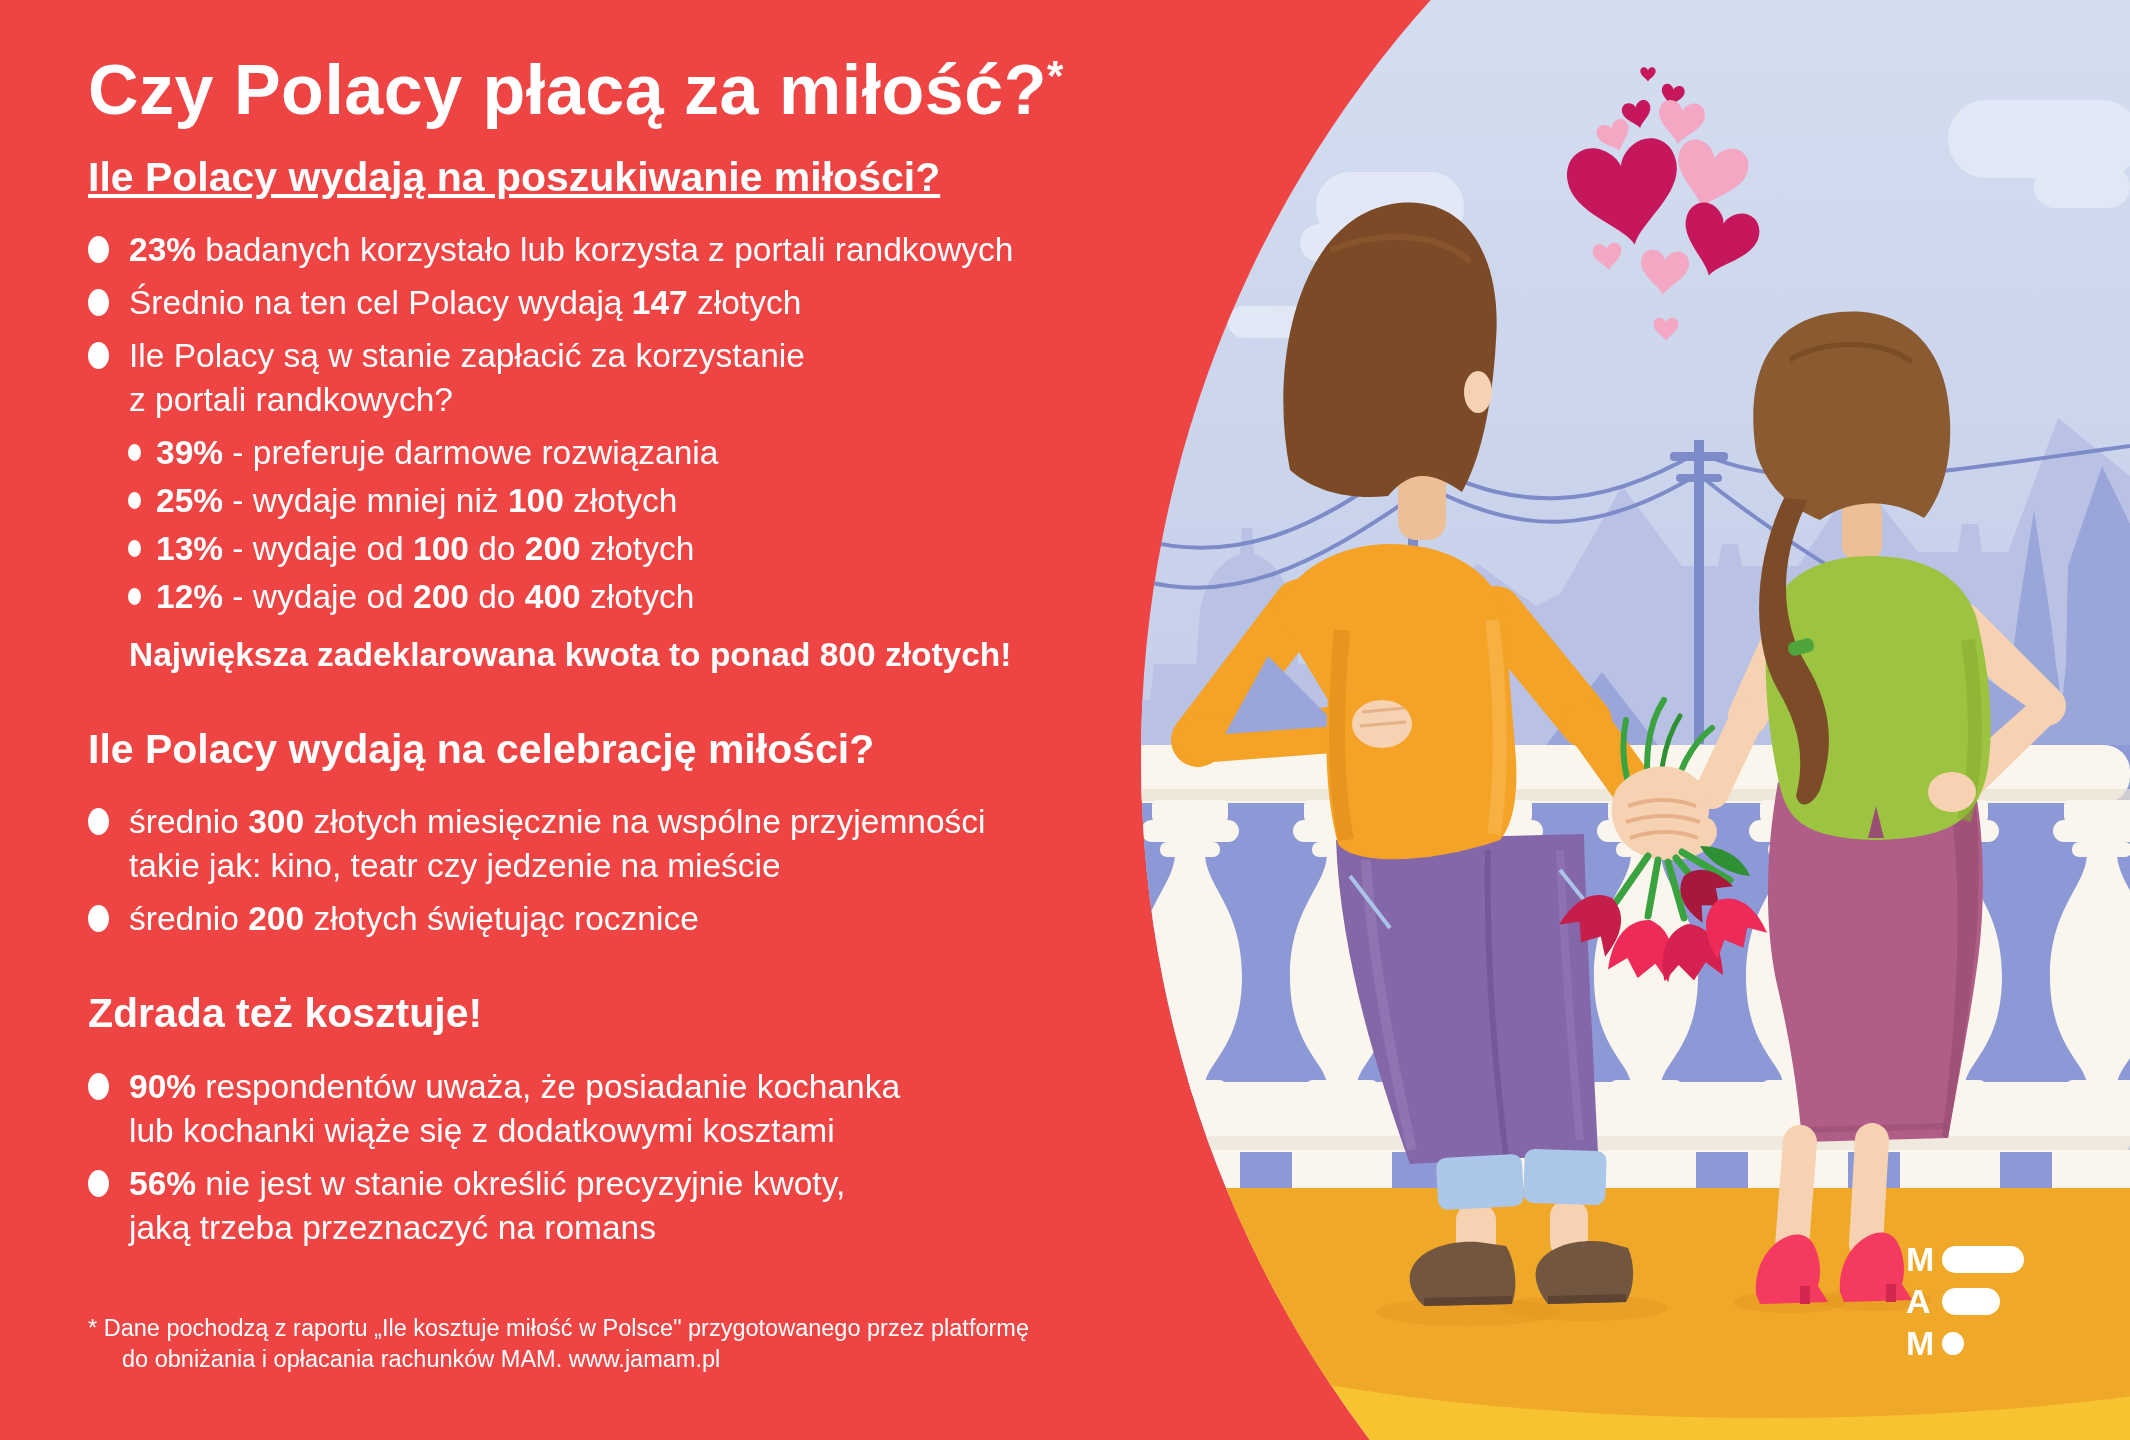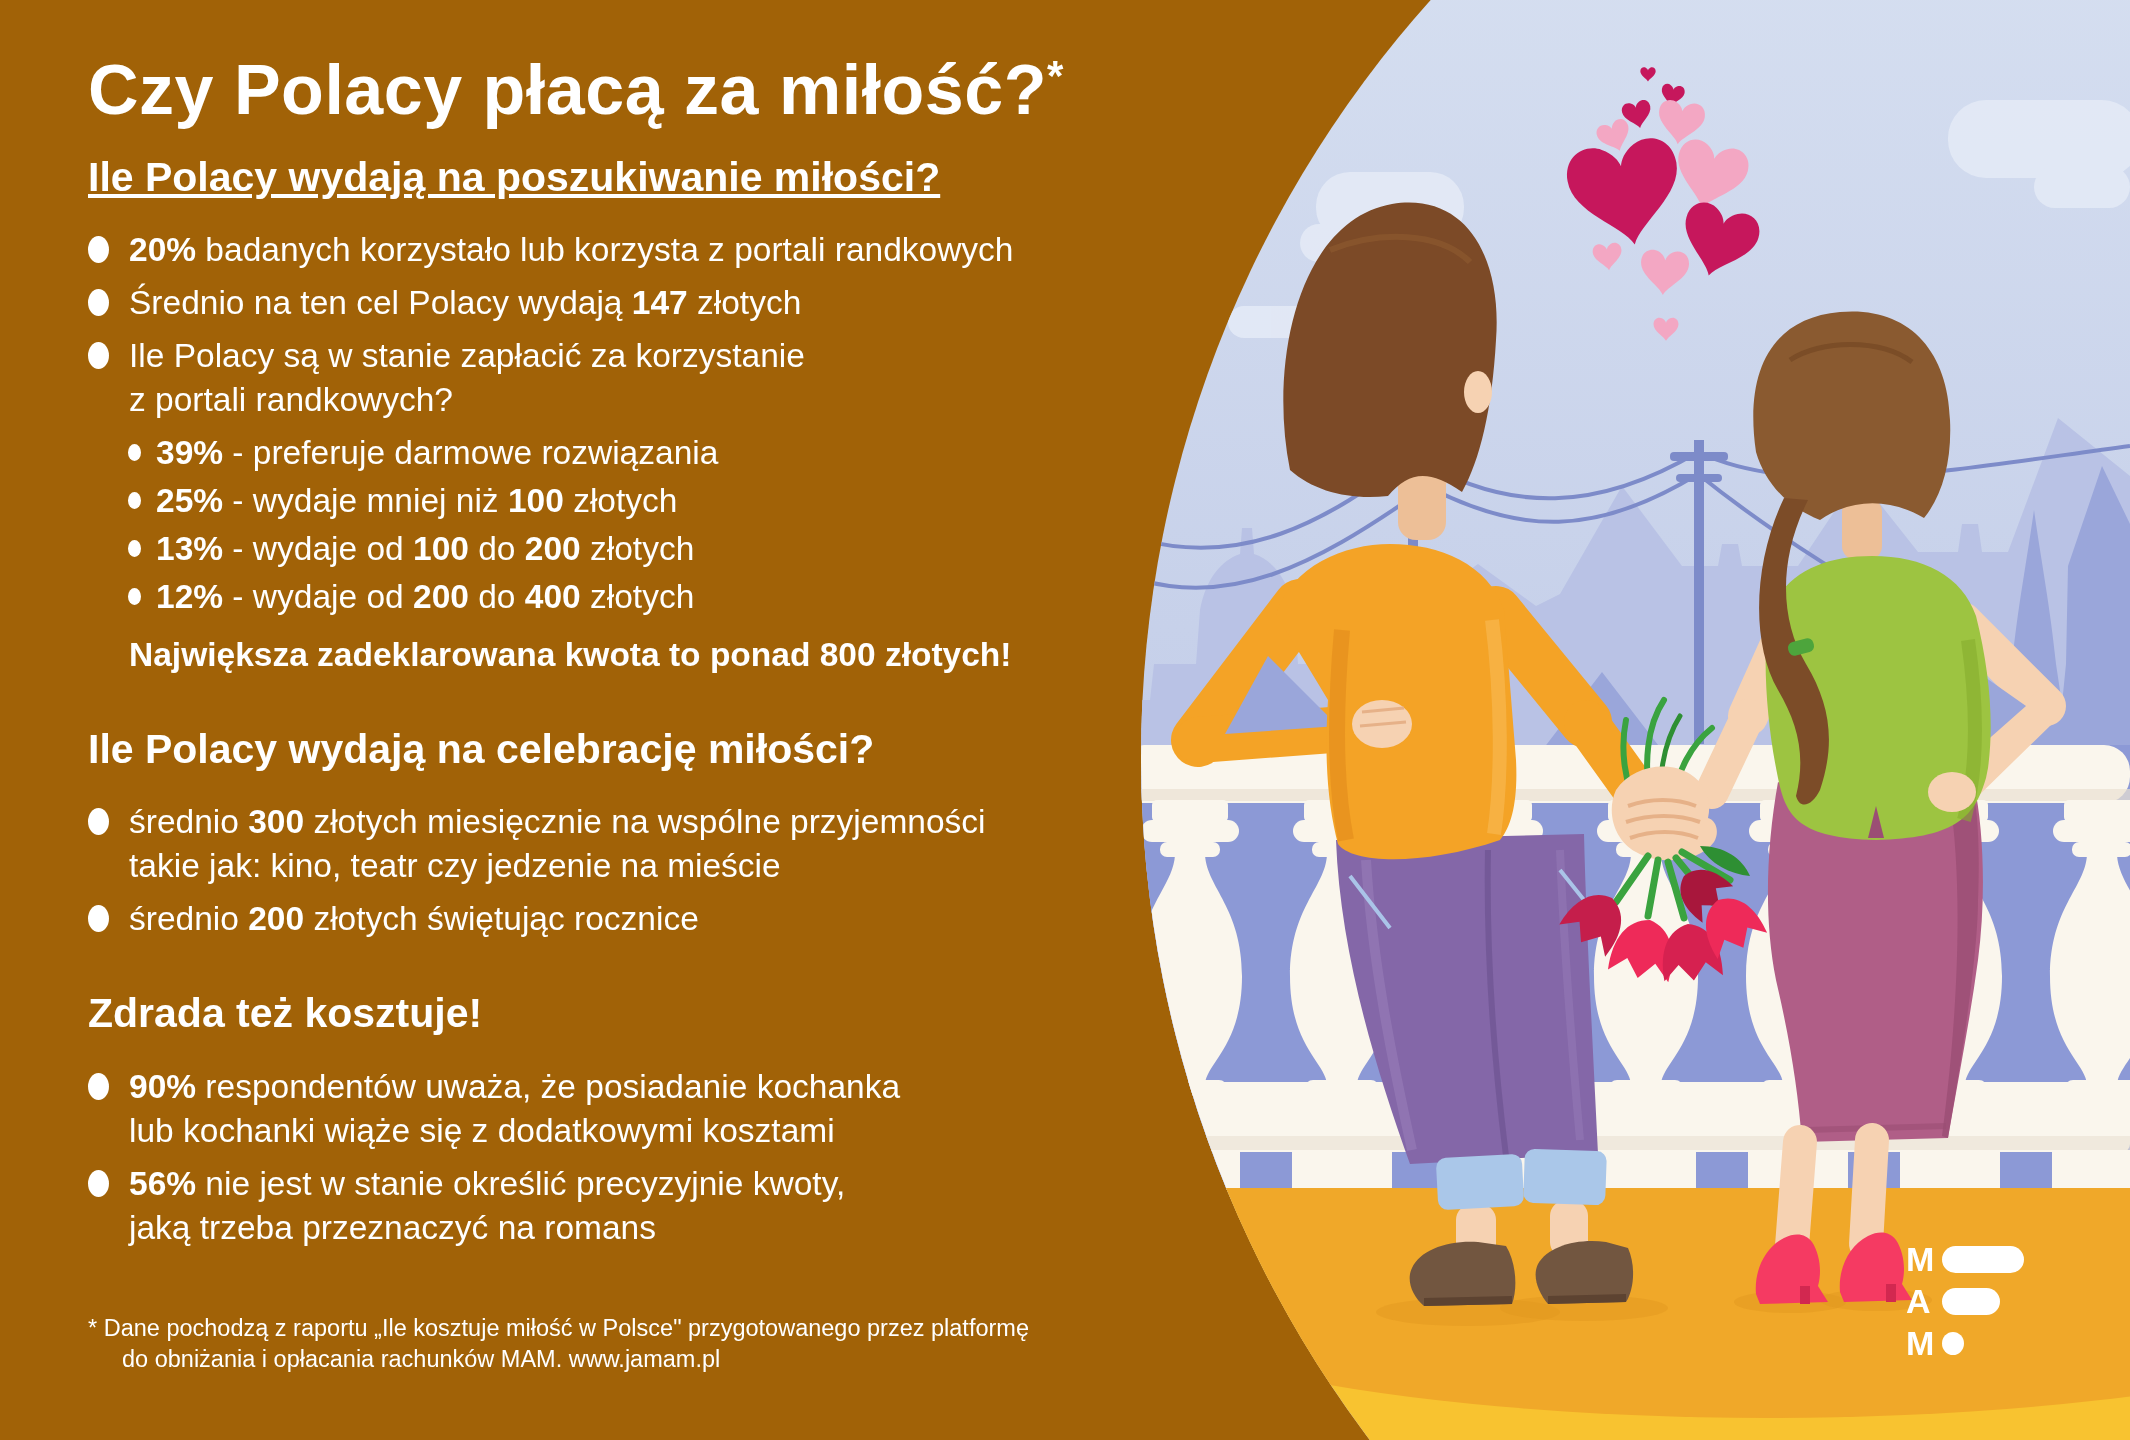--- a/index.html
+++ b/index.html
@@ -1,17 +1,17 @@
 <!DOCTYPE html>
 <html lang="pl"><head>
 <meta charset="utf-8">
 <style>
   html,body{margin:0;padding:0;background:#222;}
   .page{position:relative;width:2130px;height:1440px;overflow:hidden;
-        background:#a16207;font-family:"Liberation Sans","DejaVu Sans",sans-serif;color:#fff;}
+        background:#ef4444;font-family:"Liberation Sans","DejaVu Sans",sans-serif;color:#fff;}
   .illu{position:absolute;left:0;top:0;width:2130px;height:1440px;}
   .content{position:absolute;left:88px;top:52px;width:1060px;z-index:2;}
   .title{font-size:70px;line-height:1.1;font-weight:700;margin:0 0 8px 0;letter-spacing:.5px;}
   .title sup{font-size:60%;vertical-align:super;}
   .sec-h{font-size:41px;font-weight:700;line-height:1.2;margin:48px 0 26px;}
   .sec-h:first-of-type{margin-top:24px;text-decoration:underline;}
   .item{display:flex;align-items:flex-start;font-size:33.5px;line-height:44px;font-weight:400;}
   .item .txt{white-space:pre-line;}
   .item b{font-weight:700;}
   .item.l1{margin:0 0 9px 0;}
@@ -226,21 +226,21 @@
       </g>
     </g>
   </svg>
 
   <div class="content">
     <h1 class="title"><span>Czy Polacy płacą za miłość?</span><sup>*</sup></h1>
     <div>
         <div class="sec-h">Ile Polacy wydają na poszukiwanie miłości?</div>
         <div class="item l1">
           <span class="dot d1"></span>
-          <span class="txt"><b>20%</b><span> badanych korzystało lub korzysta z portali randkowych</span></span>
+          <span class="txt"><b>23%</b><span> badanych korzystało lub korzysta z portali randkowych</span></span>
         </div>
         <div class="item l1">
           <span class="dot d1"></span>
           <span class="txt"><span>Średnio na ten cel Polacy wydają </span><b>147</b><span> złotych</span></span>
         </div>
         <div class="item l1">
           <span class="dot d1"></span>
           <span class="txt"><span>Ile Polacy są w stanie zapłacić za korzystanie
 z portali randkowych?</span></span>
         </div>

